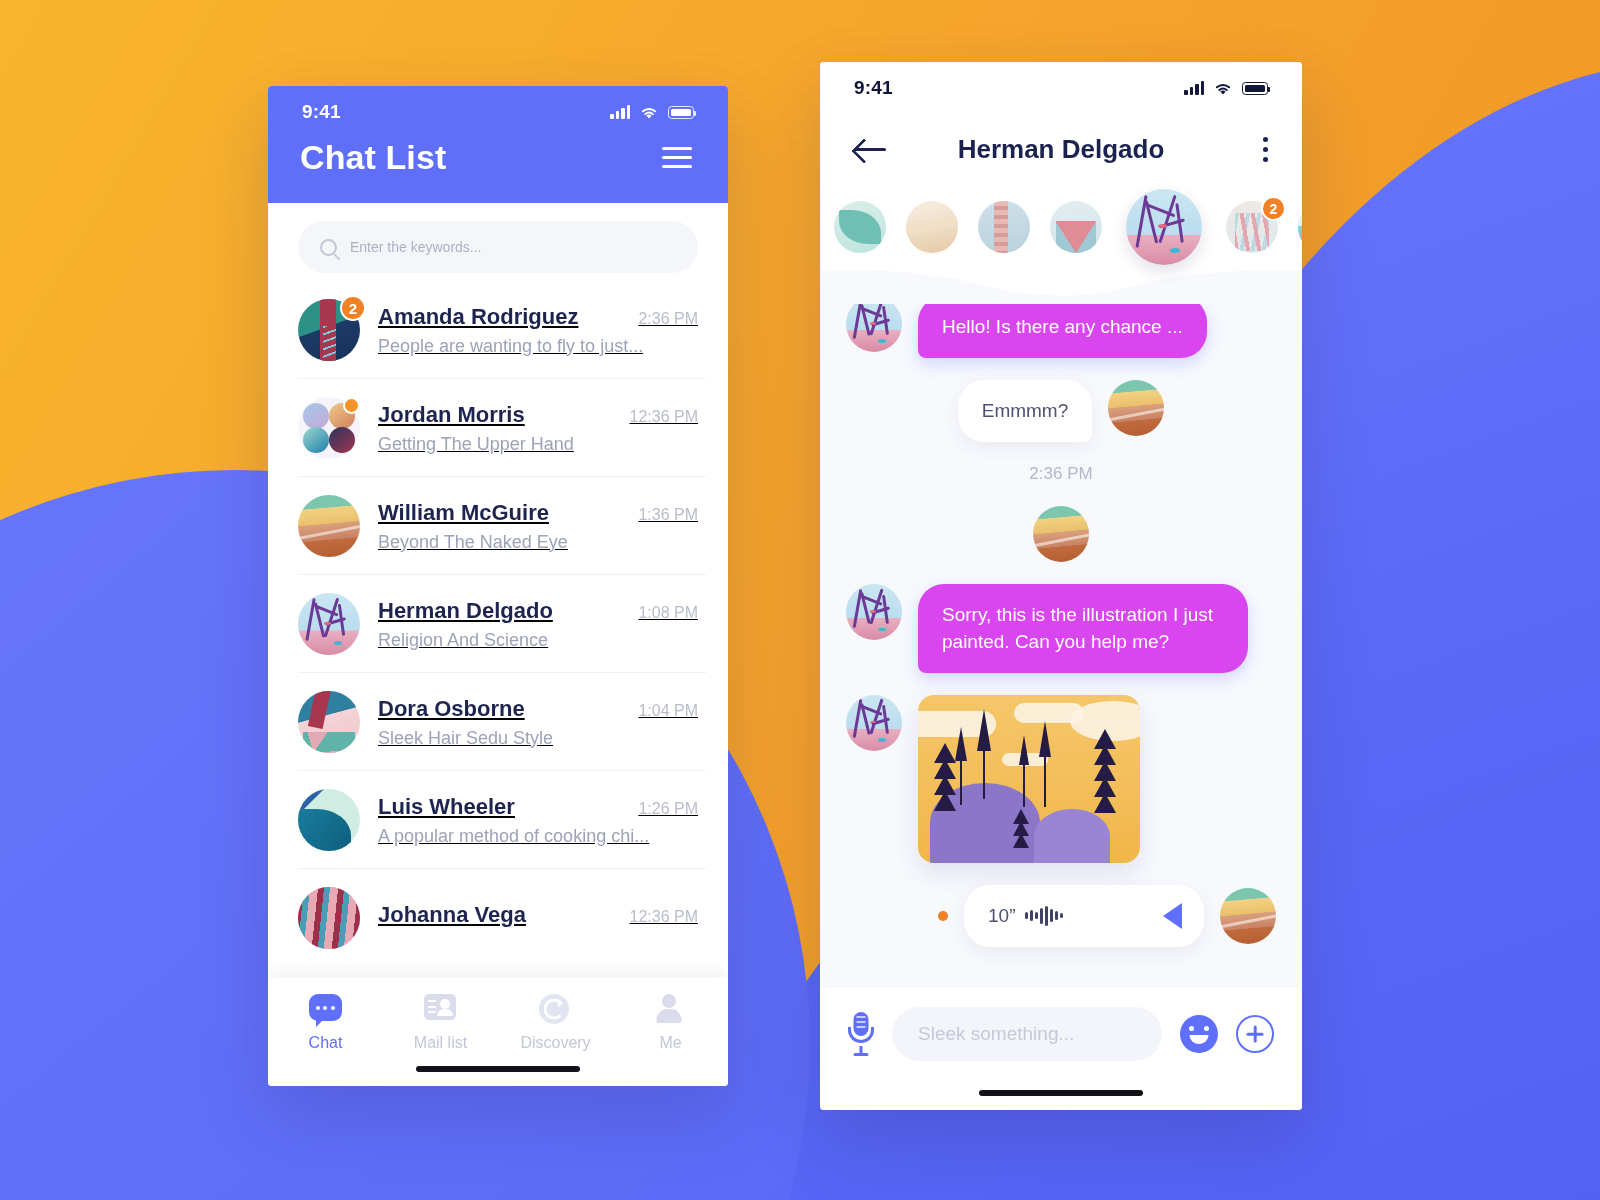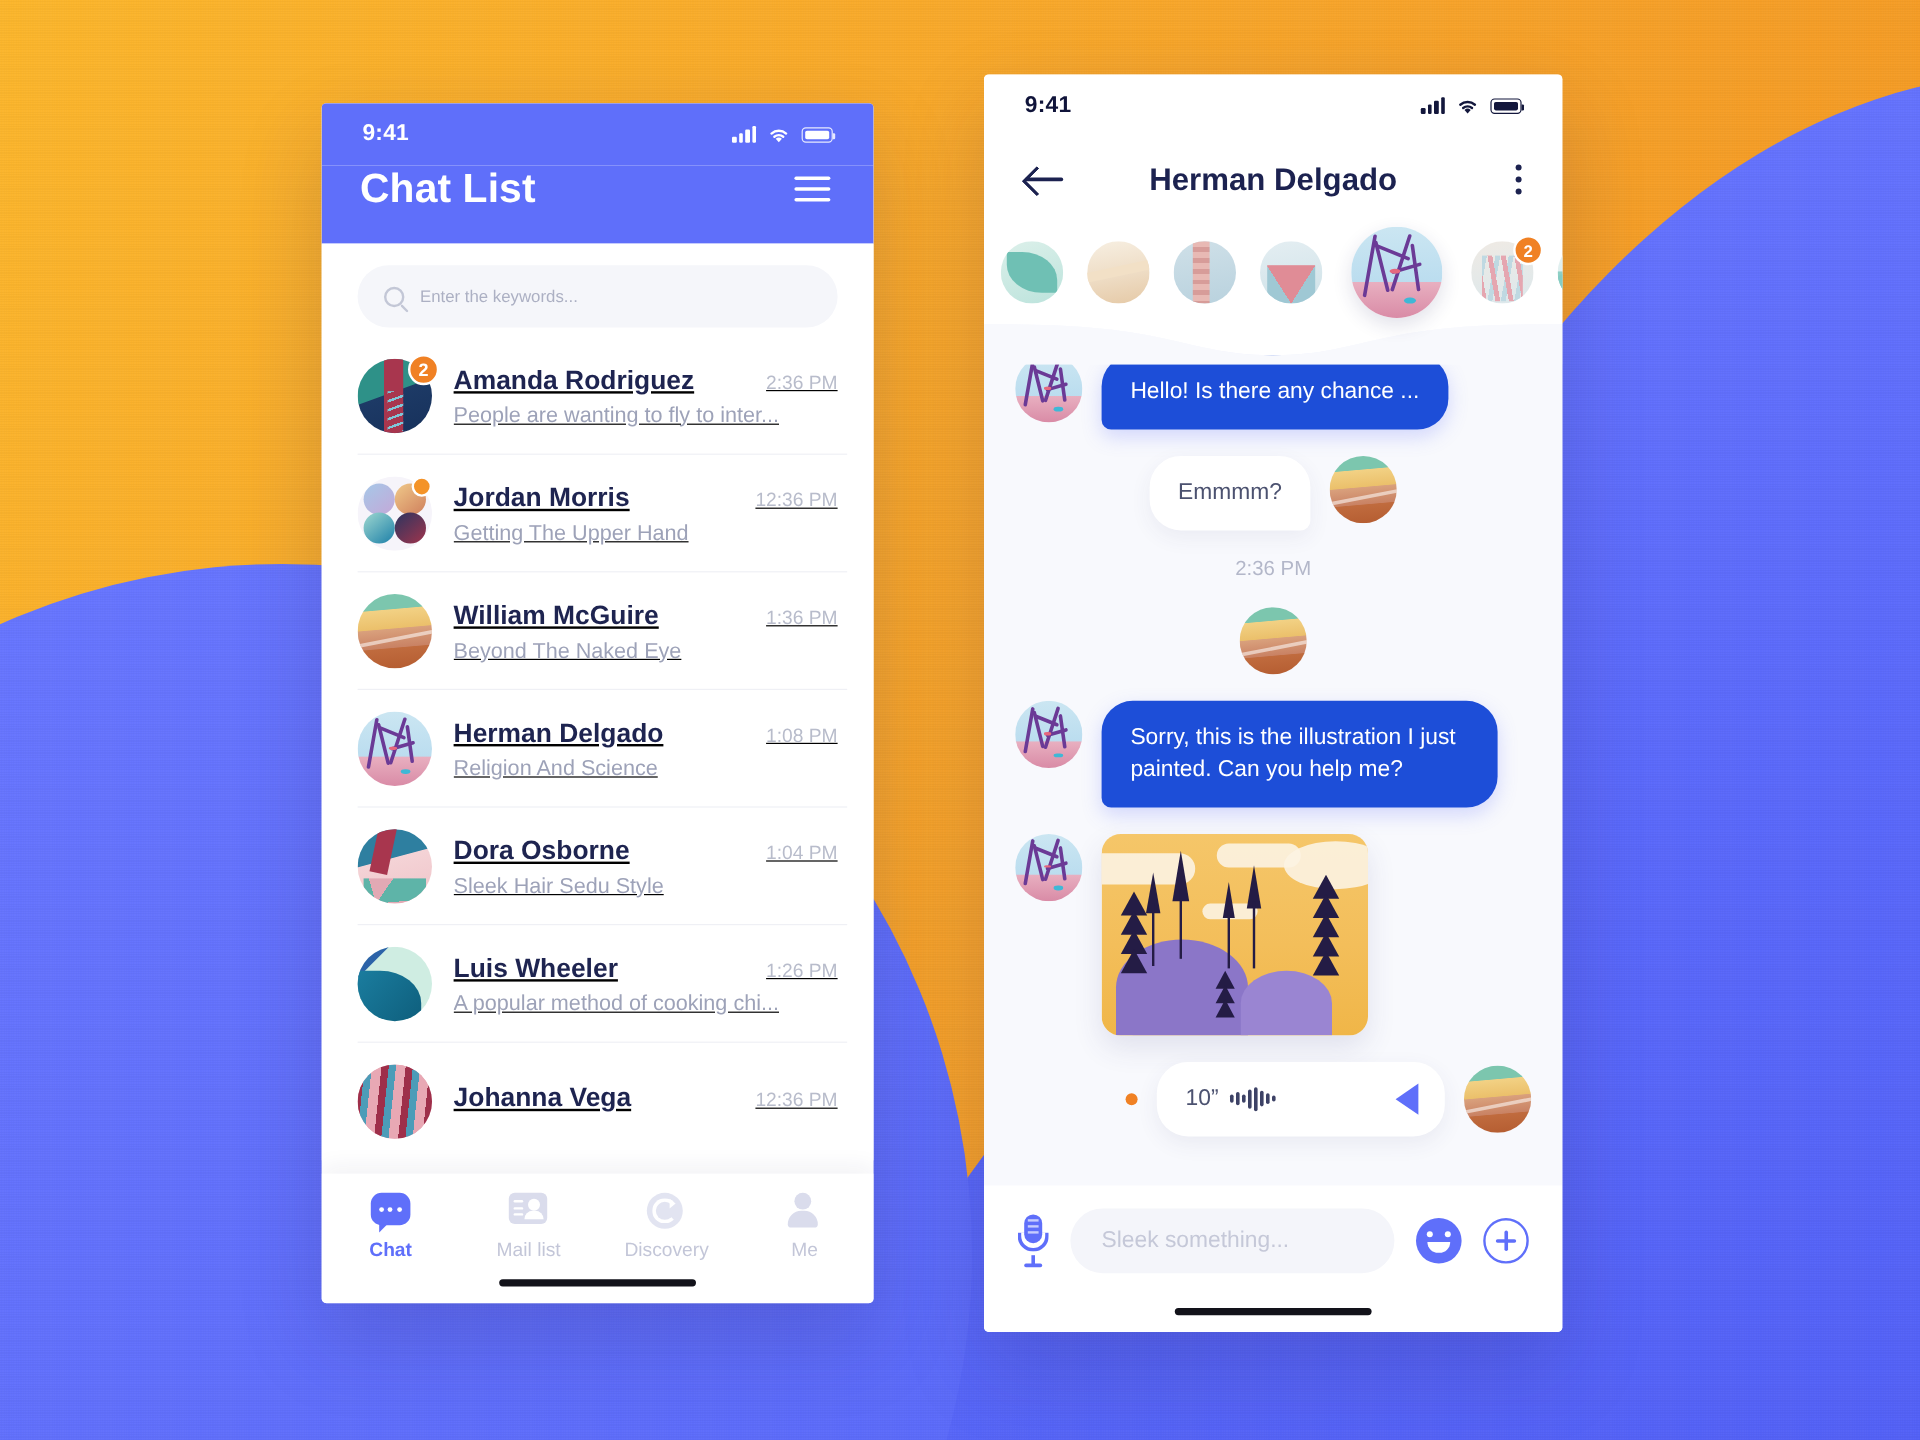--- a/index.html
+++ b/index.html
@@ -94,21 +94,21 @@
   .ci-name { font-size:22px; font-weight:700; color:#1E2450; white-space:nowrap; }
   .ci-time { font-size:16px; color:#B8BCCB; white-space:nowrap; flex:none; }
   .ci-msg { font-size:18px; color:#9DA2B8; margin-top:6px; white-space:nowrap; overflow:hidden; text-overflow:ellipsis; }
   .clipped { overflow:hidden; }
 
   
   .tabbar { position:absolute; left:0; right:0; bottom:0; height:108px; background:#fff;
             display:flex; align-items:flex-start; padding-top:16px; box-shadow:0 -6px 18px rgba(30,30,80,.06); }
   .tab { flex:1; display:flex; flex-direction:column; align-items:center; gap:8px; cursor:pointer; }
   .tab-label { font-size:16px; color:#C3C6D8; }
-  .tab.active .tab-label { color:#5F6FFA;font-weight:bold; }
+  .tab.active .tab-label { color:#5F6FFA; }
   .tab-ico { width:34px; height:32px; position:relative; }
   
   .ic-chat { width:33px; height:27px; background:#5F6FFA; border-radius:9px; position:relative; display:flex; align-items:center; justify-content:center; gap:3.5px; }
   .ic-chat::after{content:"";position:absolute;left:7px;bottom:-6px;width:0;height:0;border-left:8px solid #5F6FFA;border-bottom:8px solid transparent;}
   .ic-chat i{ width:4px;height:4px;border-radius:50%;background:#fff;display:block;z-index:1 }
   
   .ic-mail { width:32px; height:26px; background:#DADCEC; border-radius:5px; position:relative; }
   .ic-mail .p{ position:absolute; right:6px; top:5px; width:10px; height:10px; border-radius:50%; background:#fff; }
   .ic-mail .b{ position:absolute; right:3px; bottom:4px; width:16px; height:7px; border-radius:8px 8px 0 0; background:#fff; }
   .ic-mail .l{ position:absolute; left:4px; width:8px; height:2.4px; background:#fff; border-radius:2px; }
@@ -140,21 +140,21 @@
   .story.active { width:76px; height:76px; margin:0 4px; box-shadow:0 6px 16px rgba(40,40,100,.14); }
   .story .sbadge { position:absolute; top:-5px; right:-8px; width:25px; height:25px; border-radius:50%; background:#F08124;
                    color:#fff; font-size:14px; font-weight:700; display:flex; align-items:center; justify-content:center; border:2px solid #fff; }
   .stories-curve { position:absolute; left:0; right:0; bottom:-34px; height:48px; z-index:1; }
 
   .chatarea { position:absolute; left:0; right:0; top:208px; bottom:122px; background:#F8F9FD; padding:26px 26px 0 26px; overflow:hidden; }
   .msgrow { display:flex; align-items:flex-start; gap:16px; margin-bottom:22px; }
   .msgrow.right { justify-content:center; }
   .msgav { width:56px; height:56px; border-radius:50%; flex:none; overflow:hidden; }
   .bubble { max-width:330px; padding:18px 24px; font-size:19px; line-height:1.38; border-radius:26px; }
-  .bubble.in { background:#1d4ed8; color:#fff; border-bottom-left-radius:8px; box-shadow:0 6px 16px rgba(95,111,250,.25); }
+  .bubble.in { background:#d946ef; color:#fff; border-bottom-left-radius:8px; box-shadow:0 6px 16px rgba(95,111,250,.25); }
   .bubble.out { background:#fff; color:#4C5270; border-bottom-right-radius:8px; box-shadow:0 6px 18px rgba(60,60,120,.07); }
   .timestamp { text-align:center; font-size:17px; color:#B3B7C9; margin:4px 0 22px 0; }
   .imgmsg { width:222px; height:168px; border-radius:16px; overflow:hidden; box-shadow:0 10px 24px rgba(60,60,120,.12); flex:none; }
   .voicerow { display:flex; align-items:center; justify-content:flex-end; gap:16px; margin-bottom:10px; }
   .voice-dot { width:10px; height:10px; border-radius:50%; background:#F08124; flex:none; }
   .voicebubble { background:#fff; border-radius:26px; height:62px; width:240px; display:flex; align-items:center; justify-content:space-between;
                  padding:0 22px 0 24px; box-shadow:0 6px 18px rgba(60,60,120,.08); }
   .vleft { display:flex; align-items:center; gap:10px; }
   .vdur { font-size:19px; color:#4C5270; }
   .wave { display:flex; align-items:center; gap:2.5px; height:20px; }
@@ -296,21 +296,21 @@
         <div class="inner">
             <div class="art art-amanda"></div>
           </div>
         <span class="badge">2</span>
       </div>
       <div class="ci-main">
         <div class="ci-top">
           <span class="ci-name">Amanda Rodriguez</span>
           <span class="ci-time">2:36 PM</span>
         </div>
-        <div class="ci-msg">People are wanting to fly to inter...</div>
+        <div class="ci-msg">People are wanting to fly to just...</div>
       </div>
     </div>
 
     <div class="chatitem">
       <div class="av">
         <div class="inner">
             <div class="art art-jordan">
               <span class="q q1"></span>
               <span class="q q2"></span>
               <span class="q q3"></span>

